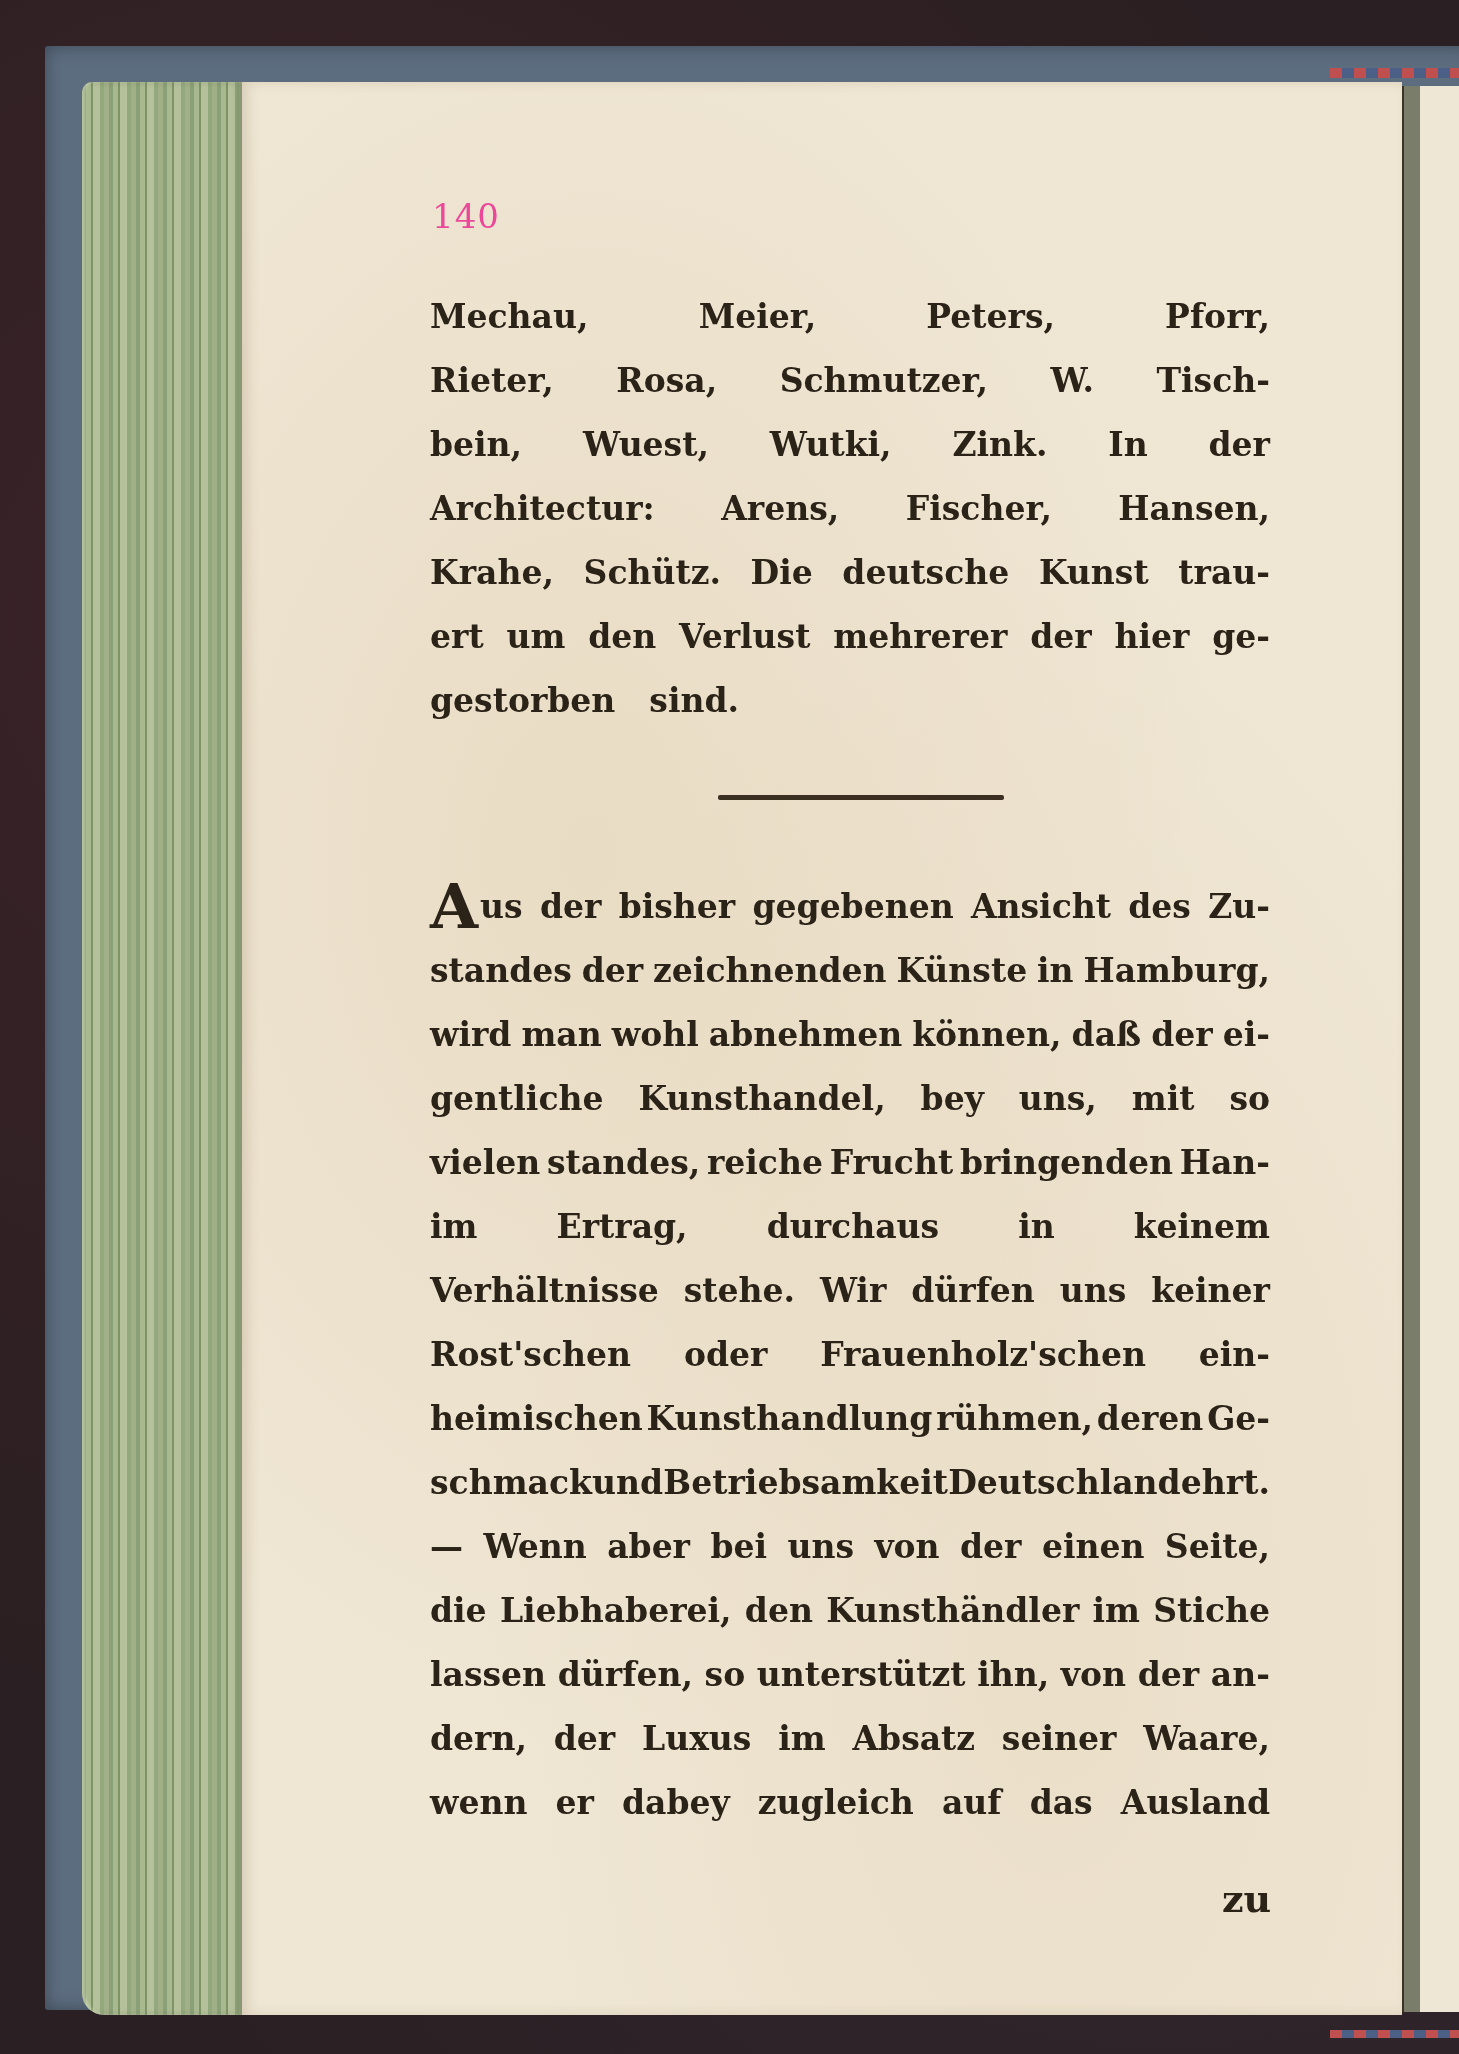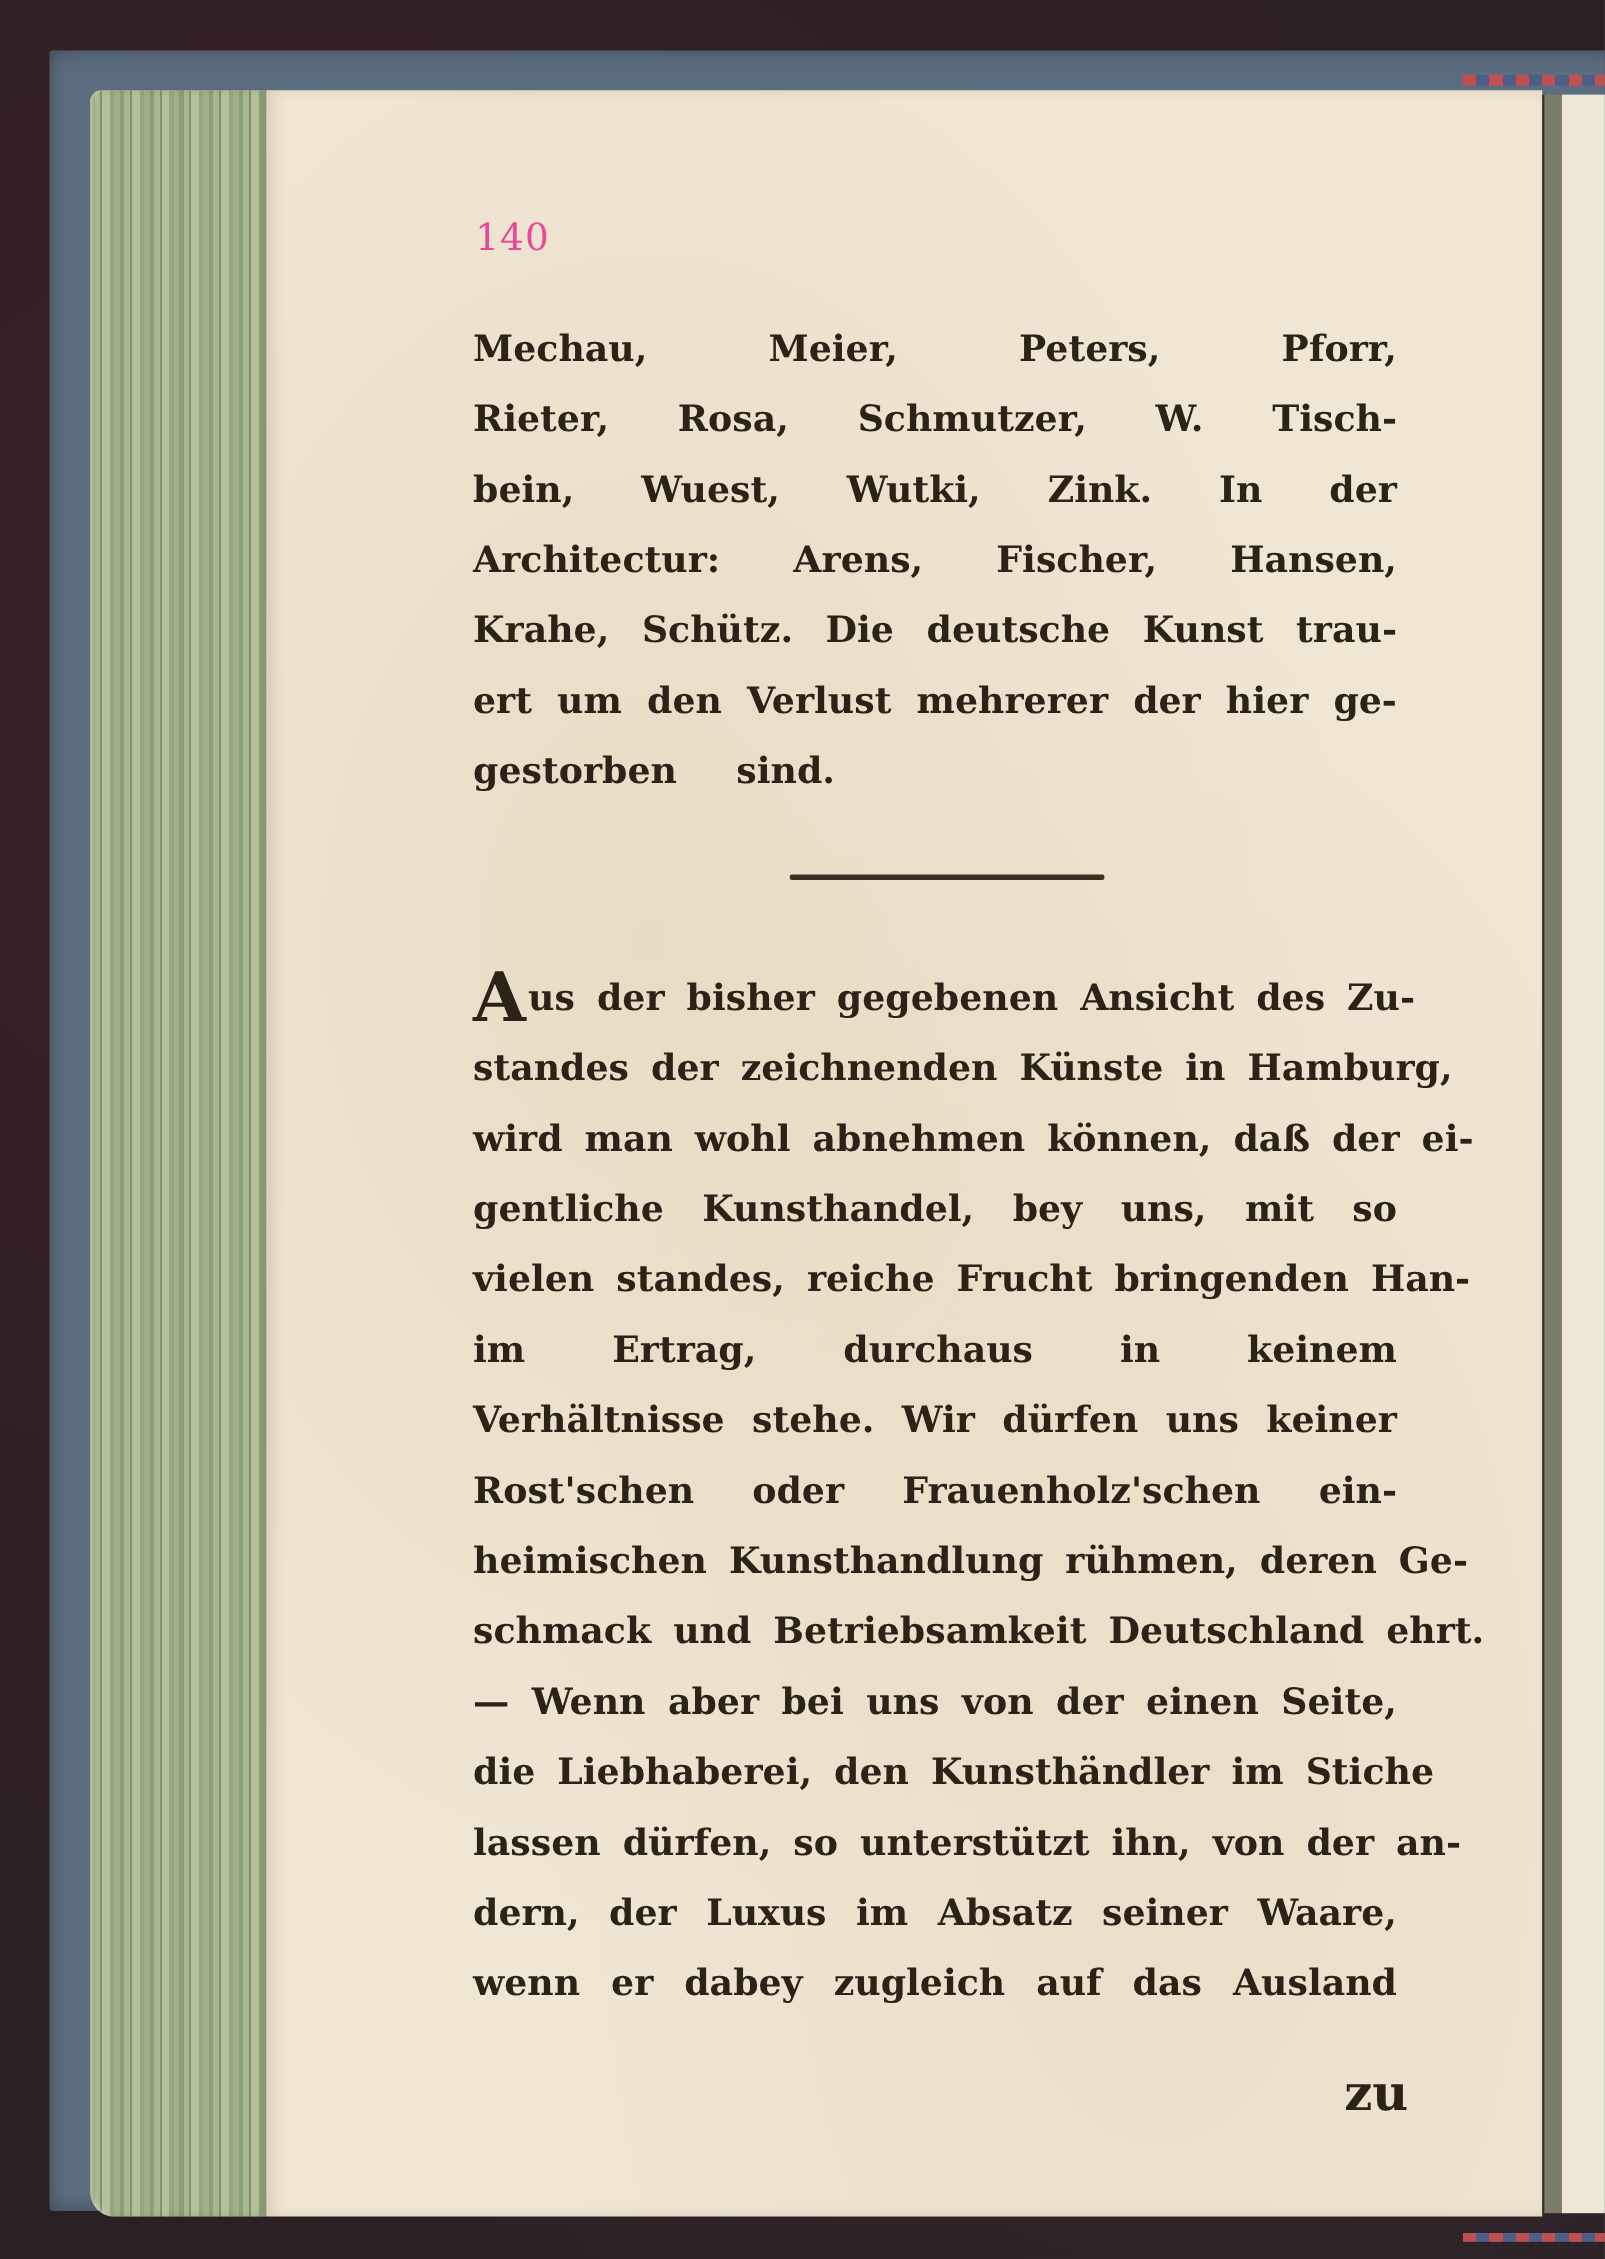--- a/index.html
+++ b/index.html
@@ -55,34 +55,34 @@
     }
     .text-block {
       position: absolute; left: 430px; top: 285px; width: 840px;
       color: #2b2318;
       font-family: "DejaVu Serif", serif;
       font-weight: bold;
       font-size: 33px;
     }
     .line {
       display: flex; justify-content: space-between; white-space: nowrap;
-      height: 64px; line-height: 64px; gap: 20px;
+      height: 64px; line-height: 64px;
     }
     .line.last { justify-content: flex-start; }
     .separator {
       position: absolute; left: 718px; top: 795px; width: 286px; height: 5px;
       background: #3b2f22; border-radius: 2px;
     }
     .text-block-2 { top: 875px; }
     .dropcap {
       font-size: 62px; line-height: 64px; font-weight: bold; margin-right: 2px;
     }
     .catchword {
       position: absolute; left: 1222px; top: 1876px;
-      font-size: 45px; font-weight: bold; color: #2b2318;
+      font-size: 38px; font-weight: bold; color: #2b2318;
     }
   </style>
 </head>
 <body>
 
 <div class="cover"></div>
 <div class="cover-trim-top"></div>
 <div class="cover-trim-bottom"></div>
 <div class="page-edges"></div>
 <div class="page"></div>

